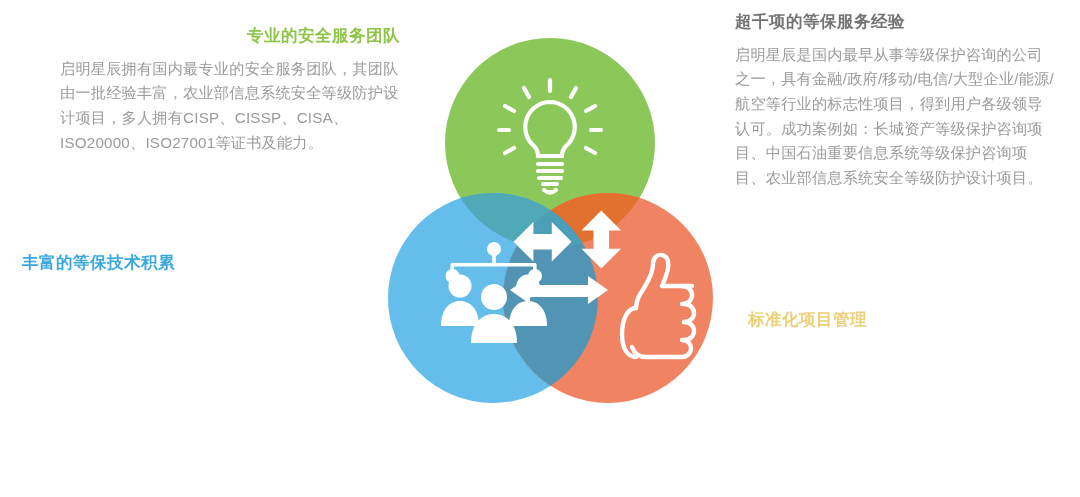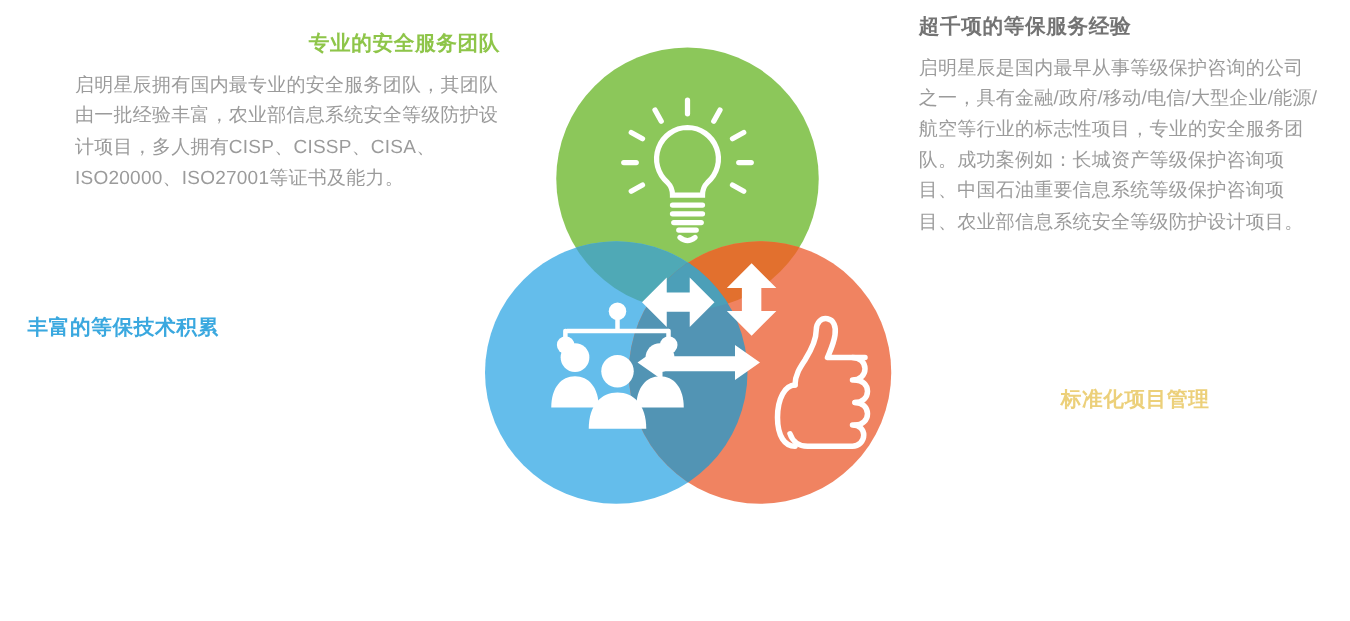--- a/index.html
+++ b/index.html
@@ -38,21 +38,21 @@
   #block-team      { left: 60px;  top: 26px;  width: 340px; text-align: left; }
   #block-team .heading { text-align: right; color: #8ec549; }
 
   #block-exp       { left: 735px; top: 12px;  width: 320px; text-align: left; }
   #block-exp .heading { text-align: left; color: #e8845c; }
 
   #block-tech      { left: 22px;  top: 253px; width: 320px; text-align: left; }
   #block-tech .heading { text-align: left; color: #3aa8df; }
 
   #block-mgmt      { left: 748px; top: 311px; width: 320px; text-align: left; }
-  #block-mgmt .heading { text-align: center; color: #ecd07a; font-family: Liberation Mono, monospace; }
+  #block-mgmt .heading { text-align: left; color: #ecd07a; font-family: Liberation Mono, monospace; }
 
   
   #venn {
     position: absolute;
     left: 340px;
     top: 20px;
     width: 420px;
     height: 420px;
   }
   #venn svg { display: block; }
@@ -62,21 +62,21 @@
 
 <div id="canvas">
 
   <div class="block" id="block-team">
     <div class="heading" style="color: rgb(142, 197, 73);">专业的安全服务团队</div>
     <p class="body">启明星辰拥有国内最专业的安全服务团队，其团队由一批经验丰富，农业部信息系统安全等级防护设计项目，多人拥有CISP、CISSP、CISA、ISO20000、ISO27001等证书及能力。</p>
   </div>
 
   <div class="block" id="block-exp">
     <div class="heading" style="color: #737373;">超千项的等保服务经验</div>
-    <p class="body">启明星辰是国内最早从事等级保护咨询的公司之一，具有金融/政府/移动/电信/大型企业/能源/航空等行业的标志性项目，专业的安全服务团队。成功案例如：长城资产等级保护咨询项目、中国石油重要信息系统等级保护咨询项目、农业部信息系统安全等级防护设计项目。</p>
+    <p class="body">启明星辰是国内最早从事等级保护咨询的公司之一，具有金融/政府/移动/电信/大型企业/能源/航空等行业的标志性项目，得到用户各级领导认可。成功案例如：长城资产等级保护咨询项目、中国石油重要信息系统等级保护咨询项目、农业部信息系统安全等级防护设计项目。</p>
   </div>
 
   <div class="block" id="block-tech">
     <div class="heading" style="color: rgb(58, 168, 223);">丰富的等保技术积累</div>
   </div>
 
   <div class="block" id="block-mgmt">
     <div class="heading" style="color: rgb(236, 208, 122);">标准化项目管理</div>
   </div>
 

